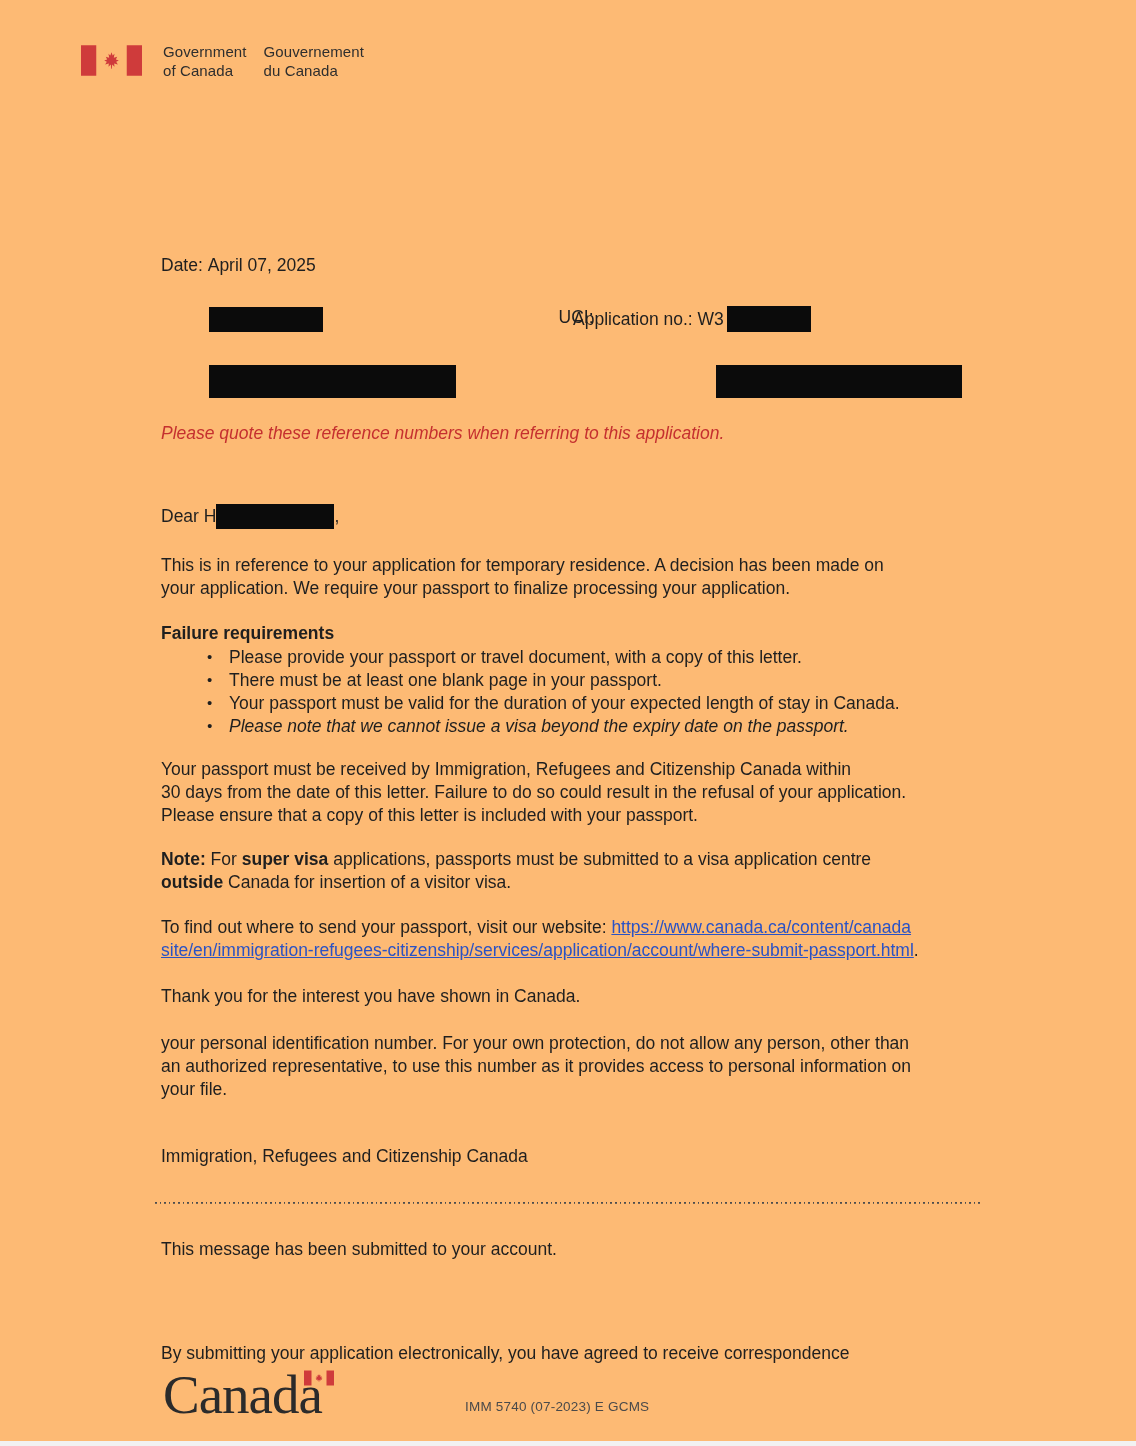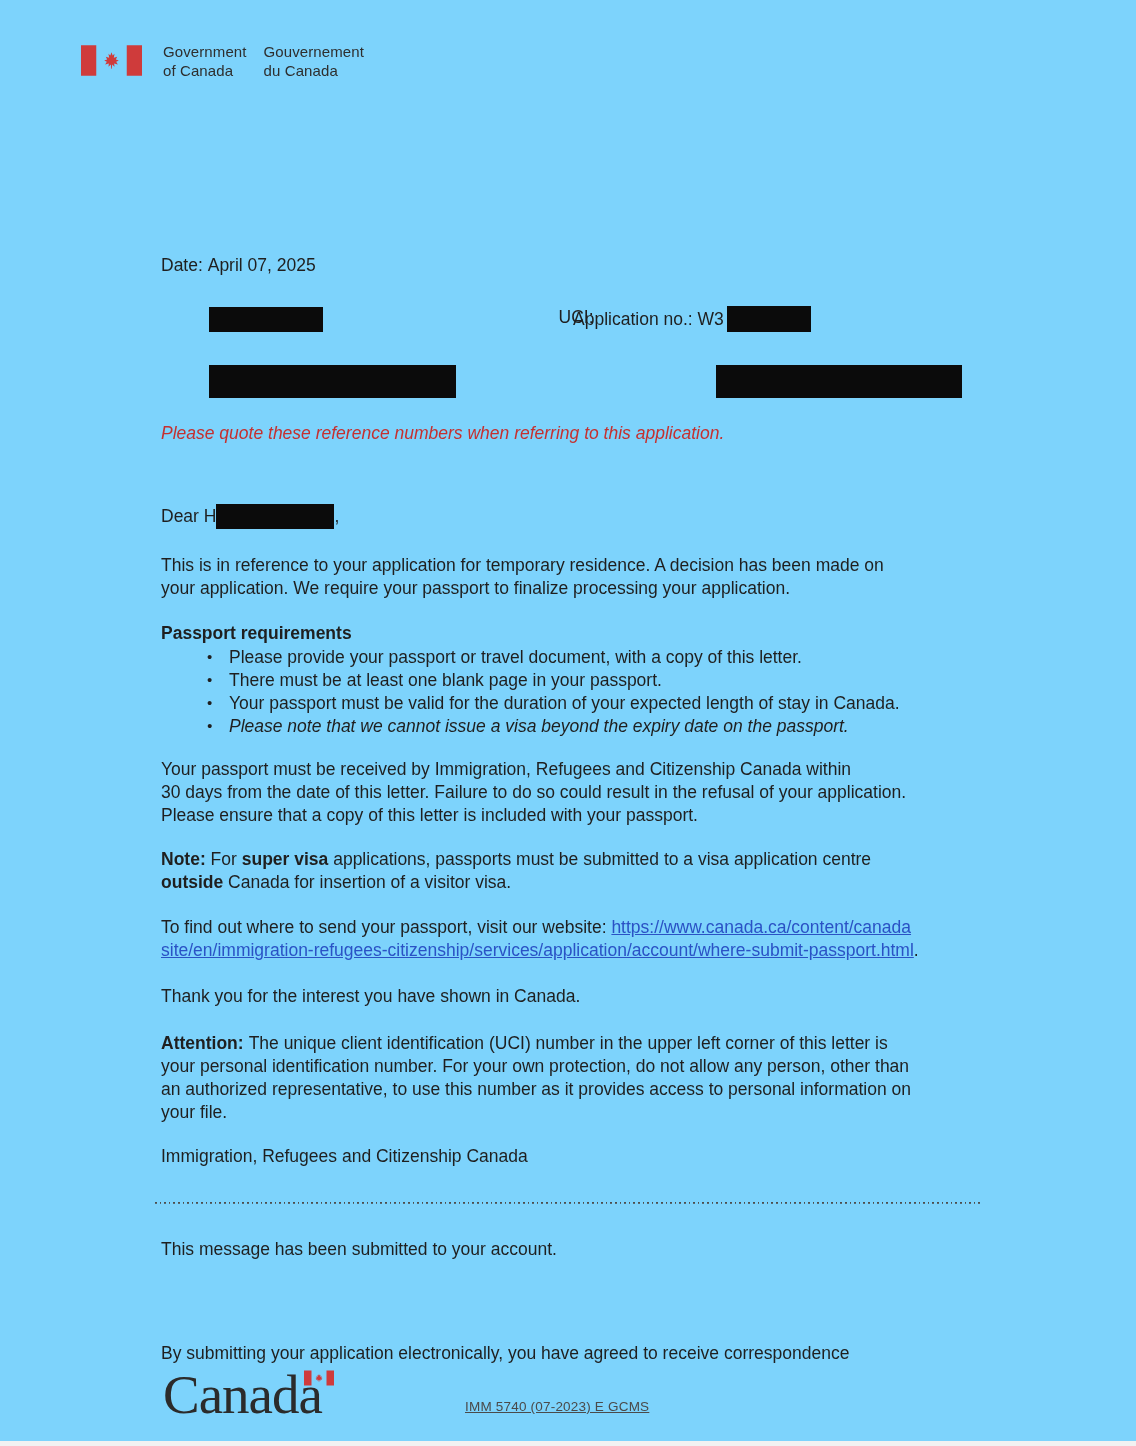--- a/index.html
+++ b/index.html
@@ -1,18 +1,18 @@
 <!DOCTYPE html>
 <html style="--notice-red: #c5302f; --link-blue: #2a52c5; --flag-red: #cf3b3b; --redaction-black: #0b0b0b;"><head>
 <meta charset="utf-8">
 <style>
   * { margin:0; padding:0; box-sizing:border-box; }
   body { background:#ffffff; }
   .page {
-    position:relative; width:1136px; height:1446px; background:#7dd3fc;
+    position:relative; width:1136px; height:1446px; background:#fdba74;
     font-family:"Liberation Sans", sans-serif; font-size:17.5px; line-height:23px;
     color:#1f1f1f; overflow:hidden;
   }
   .page::after { content:""; position:absolute; left:0; right:0; bottom:0; height:5px; background:#f2f2f2; }
 
   
   .goc-header { position:absolute; left:81px; top:42px; display:flex; align-items:flex-start; }
   .goc-flag { margin-right:21px; margin-top:2px; }
   .goc-text { font-size:15px; line-height:19px; color:#2e2e2e; margin-right:17px; letter-spacing:.1px; }
 
@@ -48,21 +48,21 @@
     background-image:repeating-linear-gradient(90deg,#4d4d4d 0 1.6px,transparent 1.6px 4.6px);
     background-size:100% 1.8px; background-repeat:no-repeat; background-position:0 0;
   }
 
   
   .wordmark {
     position:absolute; left:163px; top:1366px; font-family:"Liberation Serif", serif;
     font-size:55px; line-height:58px; color:#2b2b2b; letter-spacing:-1px;
   }
   .wordmark .flag-over { position:absolute; top:4px; right:-12px; }
-  .form-number { position:absolute; left:465px; top:1395px; font-size:13.5px; color:#4a4a4a; letter-spacing:.2px;text-decoration:underline; }
+  .form-number { position:absolute; left:465px; top:1395px; font-size:13.5px; color:#4a4a4a; letter-spacing:.2px; }
 </style>
 </head>
 <body>
 
 <div class="page">
 
   <div class="goc-header">
     <svg class="goc-flag" width="61" height="33" viewBox="0 0 64 34">
       <rect x="0" y="1" width="16" height="32" fill="#cf3b3b"></rect>
       <rect x="48" y="1" width="16" height="32" fill="#cf3b3b"></rect>
@@ -102,21 +102,21 @@
 
     <div class="abs" style="top:504px">
       <span>Dear H</span><span class="redact dear-bar"></span><span>,</span>
     </div>
 
     <div class="abs" style="top:554px">
       <div>This is in reference to your application for temporary residence. A decision has been made on</div>
       <div>your application. We require your passport to finalize processing your application.</div>
     </div>
 
-    <div class="abs bold" style="top:622px">Passport requirements</div>
+    <div class="abs bold" style="top:622px">Failure requirements</div>
 
     <div class="abs" style="top:646px">
       <div class="bullet-line"><span class="bullet-glyph">•</span><span>Please provide your passport or travel document, with a copy of this letter.</span></div>
       <div class="bullet-line"><span class="bullet-glyph">•</span><span>There must be at least one blank page in your passport.</span></div>
       <div class="bullet-line"><span class="bullet-glyph">•</span><span>Your passport must be valid for the duration of your expected length of stay in Canada.</span></div>
       <div class="bullet-line italic"><span class="bullet-glyph">•</span><span>Please note that we cannot issue a visa beyond the expiry date on the passport.</span></div>
     </div>
 
     <div class="abs" style="top:758px">
       <div>Your passport must be received by Immigration, Refugees and Citizenship Canada within</div>
@@ -130,21 +130,20 @@
     </div>
 
     <div class="abs" style="top:916px">
       <span>To find out where to send your passport, visit our website:</span>
       <a class="link"><span>https://www.canada.ca/content/canada</span><br><span>site/en/immigration-refugees-citizenship/services/application/account/where-submit-passport.html</span></a><span>.</span>
     </div>
 
     <div class="abs" style="top:985px">Thank you for the interest you have shown in Canada.</div>
 
     <div class="abs" style="top:1032px">
-      <div><span class="label-b">Attention:</span><span>The unique client identification (UCI) number in the upper left corner of this letter is</span></div>
       <div>your personal identification number. For your own protection, do not allow any person, other than</div>
       <div>an authorized representative, to use this number as it provides access to personal information on</div>
       <div>your file.</div>
     </div>
 
     <div class="abs" style="top:1145px">Immigration, Refugees and Citizenship Canada</div>
 
     <div class="abs dotted" style="top:1202px; left:-6px"></div>
 
     <div class="abs" style="top:1238px">This message has been submitted to your account.</div>

